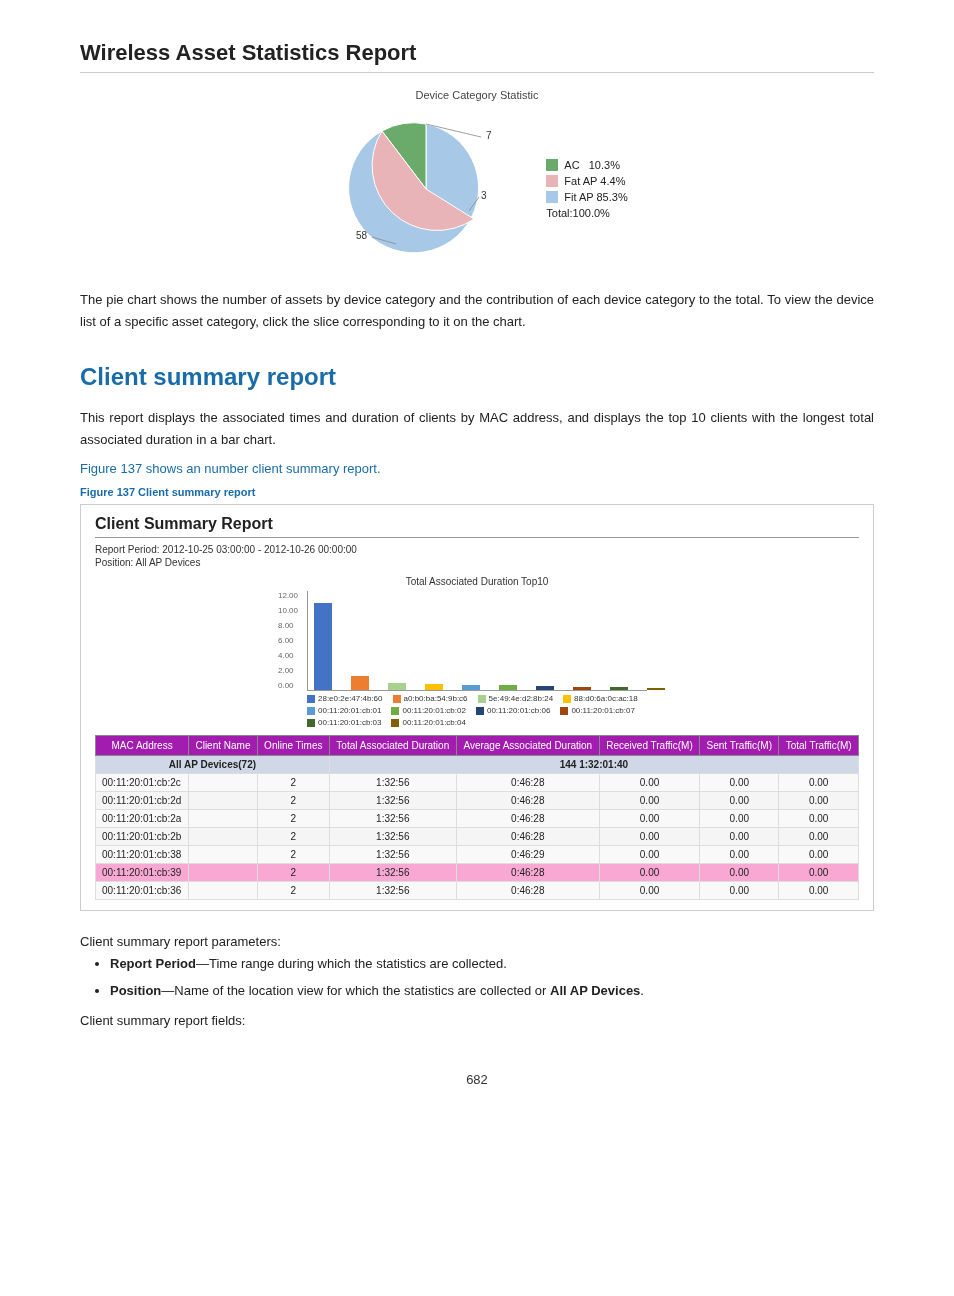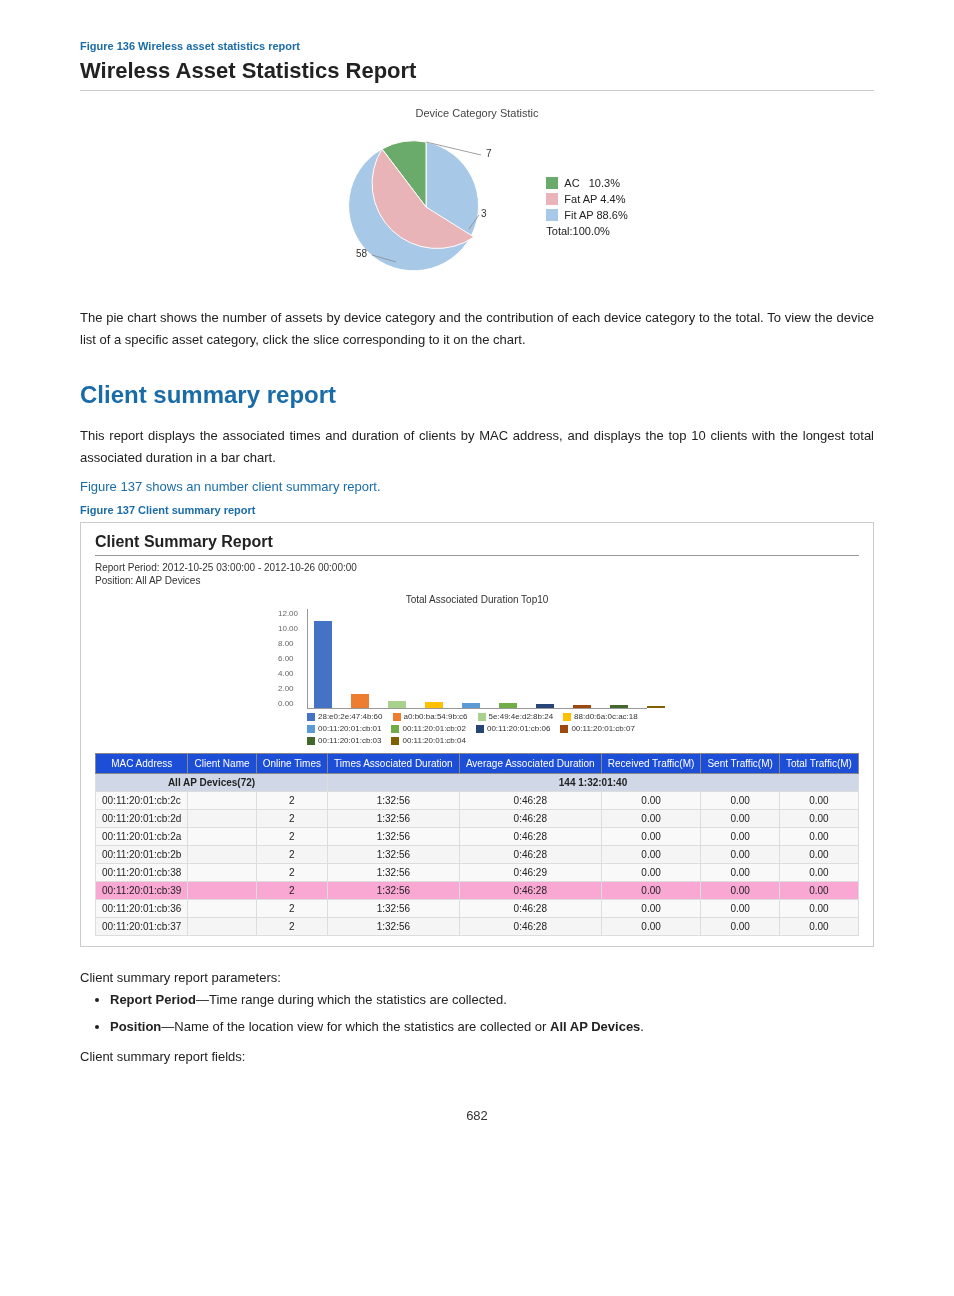--- a/index.html
+++ b/index.html
@@ -161,21 +161,21 @@
 
     
     .data-table {
       width: 100%;
       border-collapse: collapse;
       font-size: 10px;
       margin-top: 6px;
     }
 
     .data-table th {
-      background: #1d4ed8;
+      background: #a21caf;
       color: #fff;
       padding: 4px 6px;
       text-align: center;
       font-weight: normal;
       border: 1px solid #888;
     }
 
     .data-table td {
       padding: 3px 6px;
       border: 1px solid #ddd;
@@ -211,21 +211,20 @@
       text-align: center;
       margin-top: 40px;
       font-size: 13px;
       color: #333;
     }
   </style>
 </head>
 <body>
 
 <div>
-  <div class="figure-label">Figure 136 Wireless asset statistics report</div>
   <div class="report-title">Wireless Asset Statistics Report</div>
 
   <div class="pie-section">
     <div class="pie-container">
       <div class="pie-title">Device Category Statistic</div>
       <div class="pie-chart-area">
 
         <svg width="200" height="160" viewBox="0 0 200 160">
 
           <path d="M100,80 L100,15 A65,65 0 1,1 56,22 Z" fill="#a8c8e8" stroke="#fff" stroke-width="1"></path>
@@ -246,21 +245,21 @@
           <div class="legend-item">
             <div class="legend-color" style="background:#6aaa6a;"></div>
             <span>AC&nbsp;&nbsp;&nbsp;10.3%</span>
           </div>
           <div class="legend-item">
             <div class="legend-color" style="background:#e8b4b8;"></div>
             <span>Fat AP&nbsp;4.4%</span>
           </div>
           <div class="legend-item">
             <div class="legend-color" style="background:#a8c8e8;"></div>
-            <span>Fit AP 88.6%</span>
+            <span>Fit AP 85.3%</span>
           </div>
           <div class="legend-item">
             <span>Total:100.0%</span>
           </div>
         </div>
       </div>
     </div>
   </div>
 
   <p class="description-text">The pie chart shows the number of assets by device category and the contribution of each device category to the total. To view the device list of a specific asset category, click the slice corresponding to it on the chart.</p>
@@ -354,21 +353,21 @@
         </div>
       </div>
     </div>
 
     <table class="data-table">
       <thead>
         <tr>
           <th>MAC Address</th>
           <th>Client Name</th>
           <th>Online Times</th>
-          <th>Times Associated Duration</th>
+          <th>Total Associated Duration</th>
           <th>Average Associated Duration</th>
           <th>Received Traffic(M)</th>
           <th>Sent Traffic(M)</th>
           <th>Total Traffic(M)</th>
         </tr>
       </thead>
       <tbody id="table-body">
         <tr class="group-header">
           <td colspan="3">All AP Devices(72)</td>
           <td colspan="5">144  1:32:01:40</td>
@@ -436,30 +435,20 @@
           <tr>
             <td style="text-align: left;">00:11:20:01:cb:36</td>
             <td></td>
             <td>2</td>
             <td>1:32:56</td>
             <td>0:46:28</td>
             <td>0.00</td>
             <td>0.00</td>
             <td>0.00</td>
           </tr>
-          <tr style="background: rgb(245, 245, 245);">
-            <td style="text-align: left;">00:11:20:01:cb:37</td>
-            <td></td>
-            <td>2</td>
-            <td>1:32:56</td>
-            <td>0:46:28</td>
-            <td>0.00</td>
-            <td>0.00</td>
-            <td>0.00</td>
-          </tr>
         </tbody>
     </table>
   </div>
 
   <div class="params-section">
     <p>Client summary report parameters:</p>
     <ul>
       <li>
         <strong>Report Period</strong>—Time range during which the statistics are collected.
       </li>

